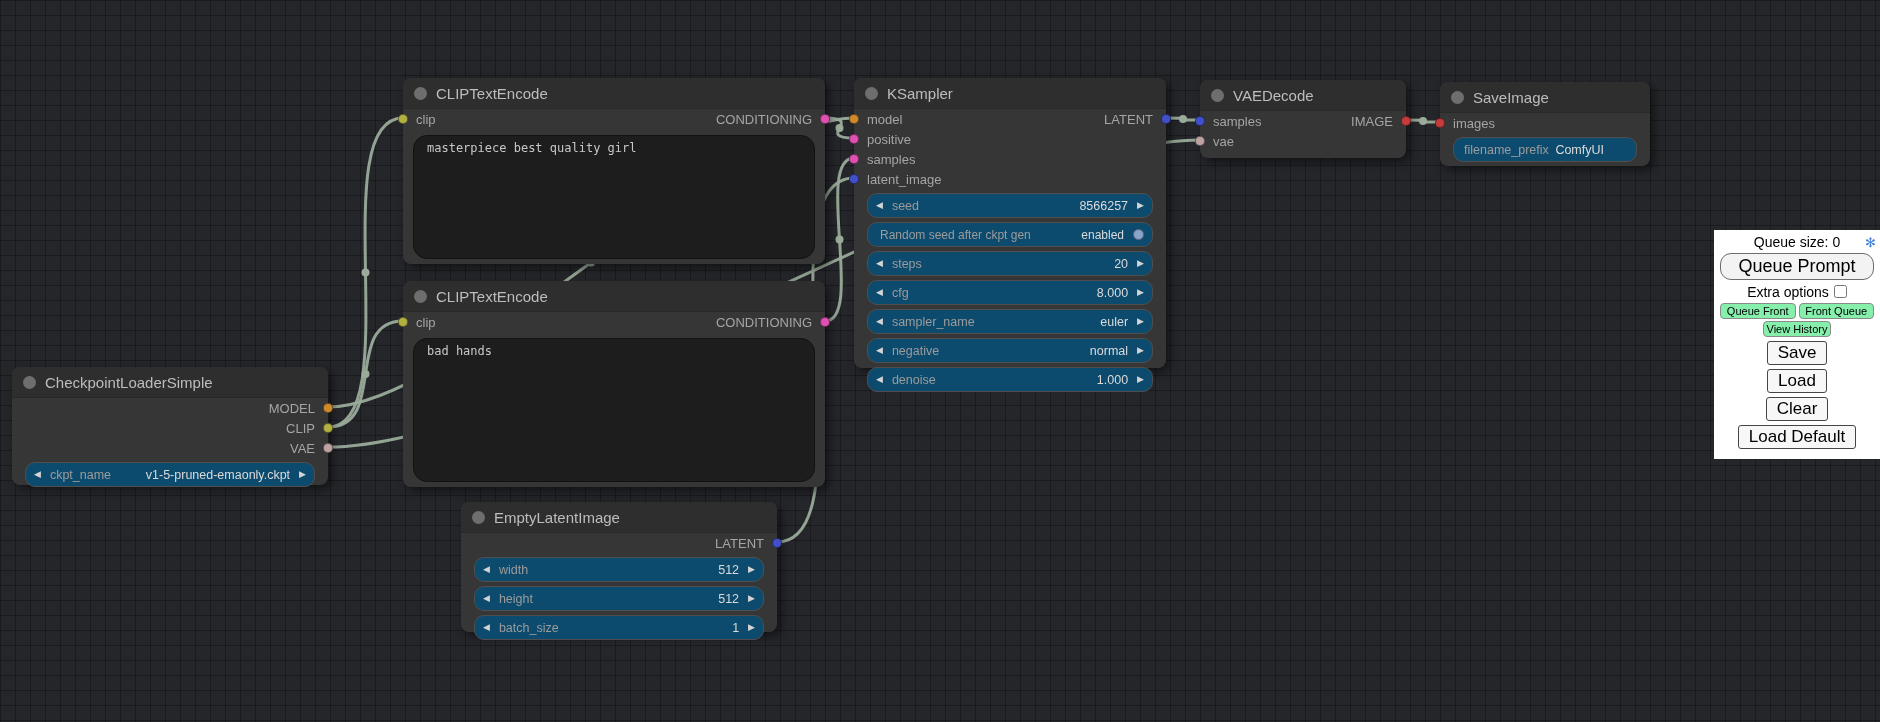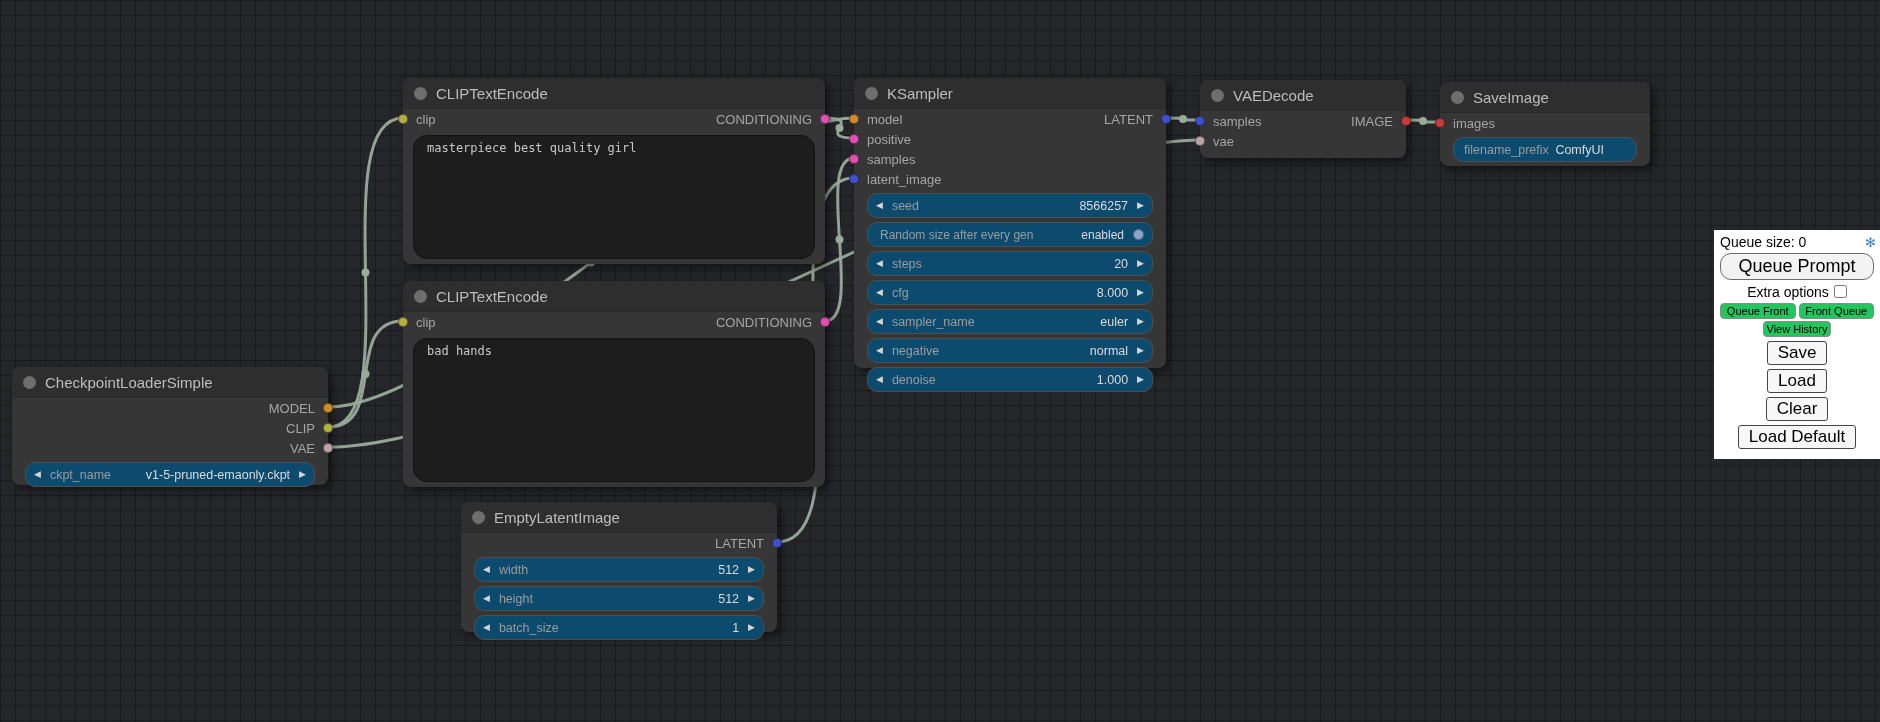--- a/index.html
+++ b/index.html
@@ -40,29 +40,29 @@
   .widget.noarrow .wvalue{margin-right:24px}
   .toggle-dot{width:11px;height:11px;border-radius:50%;background:#8aa3c9;flex:none;
     border:1px solid rgba(0,0,0,.35);box-sizing:border-box}
 
   .node-text{margin:6px 10px 0;background:#1d1d1d;border:1px solid #121212;border-radius:14px;
     padding:5px 13px;font-family:"DejaVu Sans Mono",monospace;font-size:12px;color:#c8c8c8;
     box-sizing:border-box;overflow:hidden;white-space:pre-wrap}
 
   .menu{position:absolute;left:1714px;top:230px;width:166px;height:229px;background:#ffffff;
     color:#000;display:flex;flex-direction:column;align-items:center;padding:3px 6px;box-sizing:border-box}
-  .menu-header{position:relative;width:100%;text-align:left;font-size:14px;height:19px;line-height:19px}
+  .menu-header{position:relative;width:100%;text-align:center;font-size:14px;height:19px;line-height:19px}
   .settings-glyph{position:absolute;right:-2px;top:0;color:#3d7fd4;font-size:13px;cursor:pointer}
   .menu button{font-family:"Liberation Sans",sans-serif;cursor:pointer;color:#000}
   .queue-prompt{width:100%;font-size:18px;padding:2px 0;margin:1px 0 2px;
     background:#f3f3f3;border:1px solid #6d6d6d;border-radius:11px}
   .extra-options{display:flex;align-items:center;gap:5px;font-size:14px;height:19px}
   .extra-options input{margin:0;width:13px;height:13px}
   .btn-row{display:flex;gap:3px;width:100%;justify-content:center;margin-top:2px}
-  .btn-small{font-size:11px;padding:1px 4px;background:#22c55e;border:1px solid #8a8a8a;border-radius:4px;flex:1}
+  .btn-small{font-size:11px;padding:1px 4px;background:#86efac;border:1px solid #8a8a8a;border-radius:4px;flex:1}
   .btn-small.view-history{flex:none;padding:1px 3px}
   .btn-big{font-size:17px;padding:1px 10px;margin-top:4px;background:#f7f7f7;
     border:1px solid #454545;border-radius:3px}
 </style>
 </head>
 <body>
 
 <div class="canvas">
 
   <svg class="links" width="1880" height="722">
@@ -191,21 +191,21 @@
       <span class="dot in" style="background: rgb(65, 80, 201);"></span>
       <span class="slot-label">latent_image</span>
     </div>
     <div class="widget">
       <span class="warrow">◀</span>
       <span class="wlabel">seed</span>
       <span class="wvalue">8566257</span>
       <span class="warrow">▶</span>
     </div>
     <div class="widget toggle">
-      <span class="wlabel">Random size after every gen</span>
+      <span class="wlabel">Random seed after ckpt gen</span>
       <span class="wvalue">enabled</span>
       <span class="toggle-dot" style="background: rgb(138, 163, 201);"></span>
     </div>
     <div class="widget">
       <span class="warrow">◀</span>
       <span class="wlabel">steps</span>
       <span class="wvalue">20</span>
       <span class="warrow">▶</span>
     </div>
     <div class="widget">

